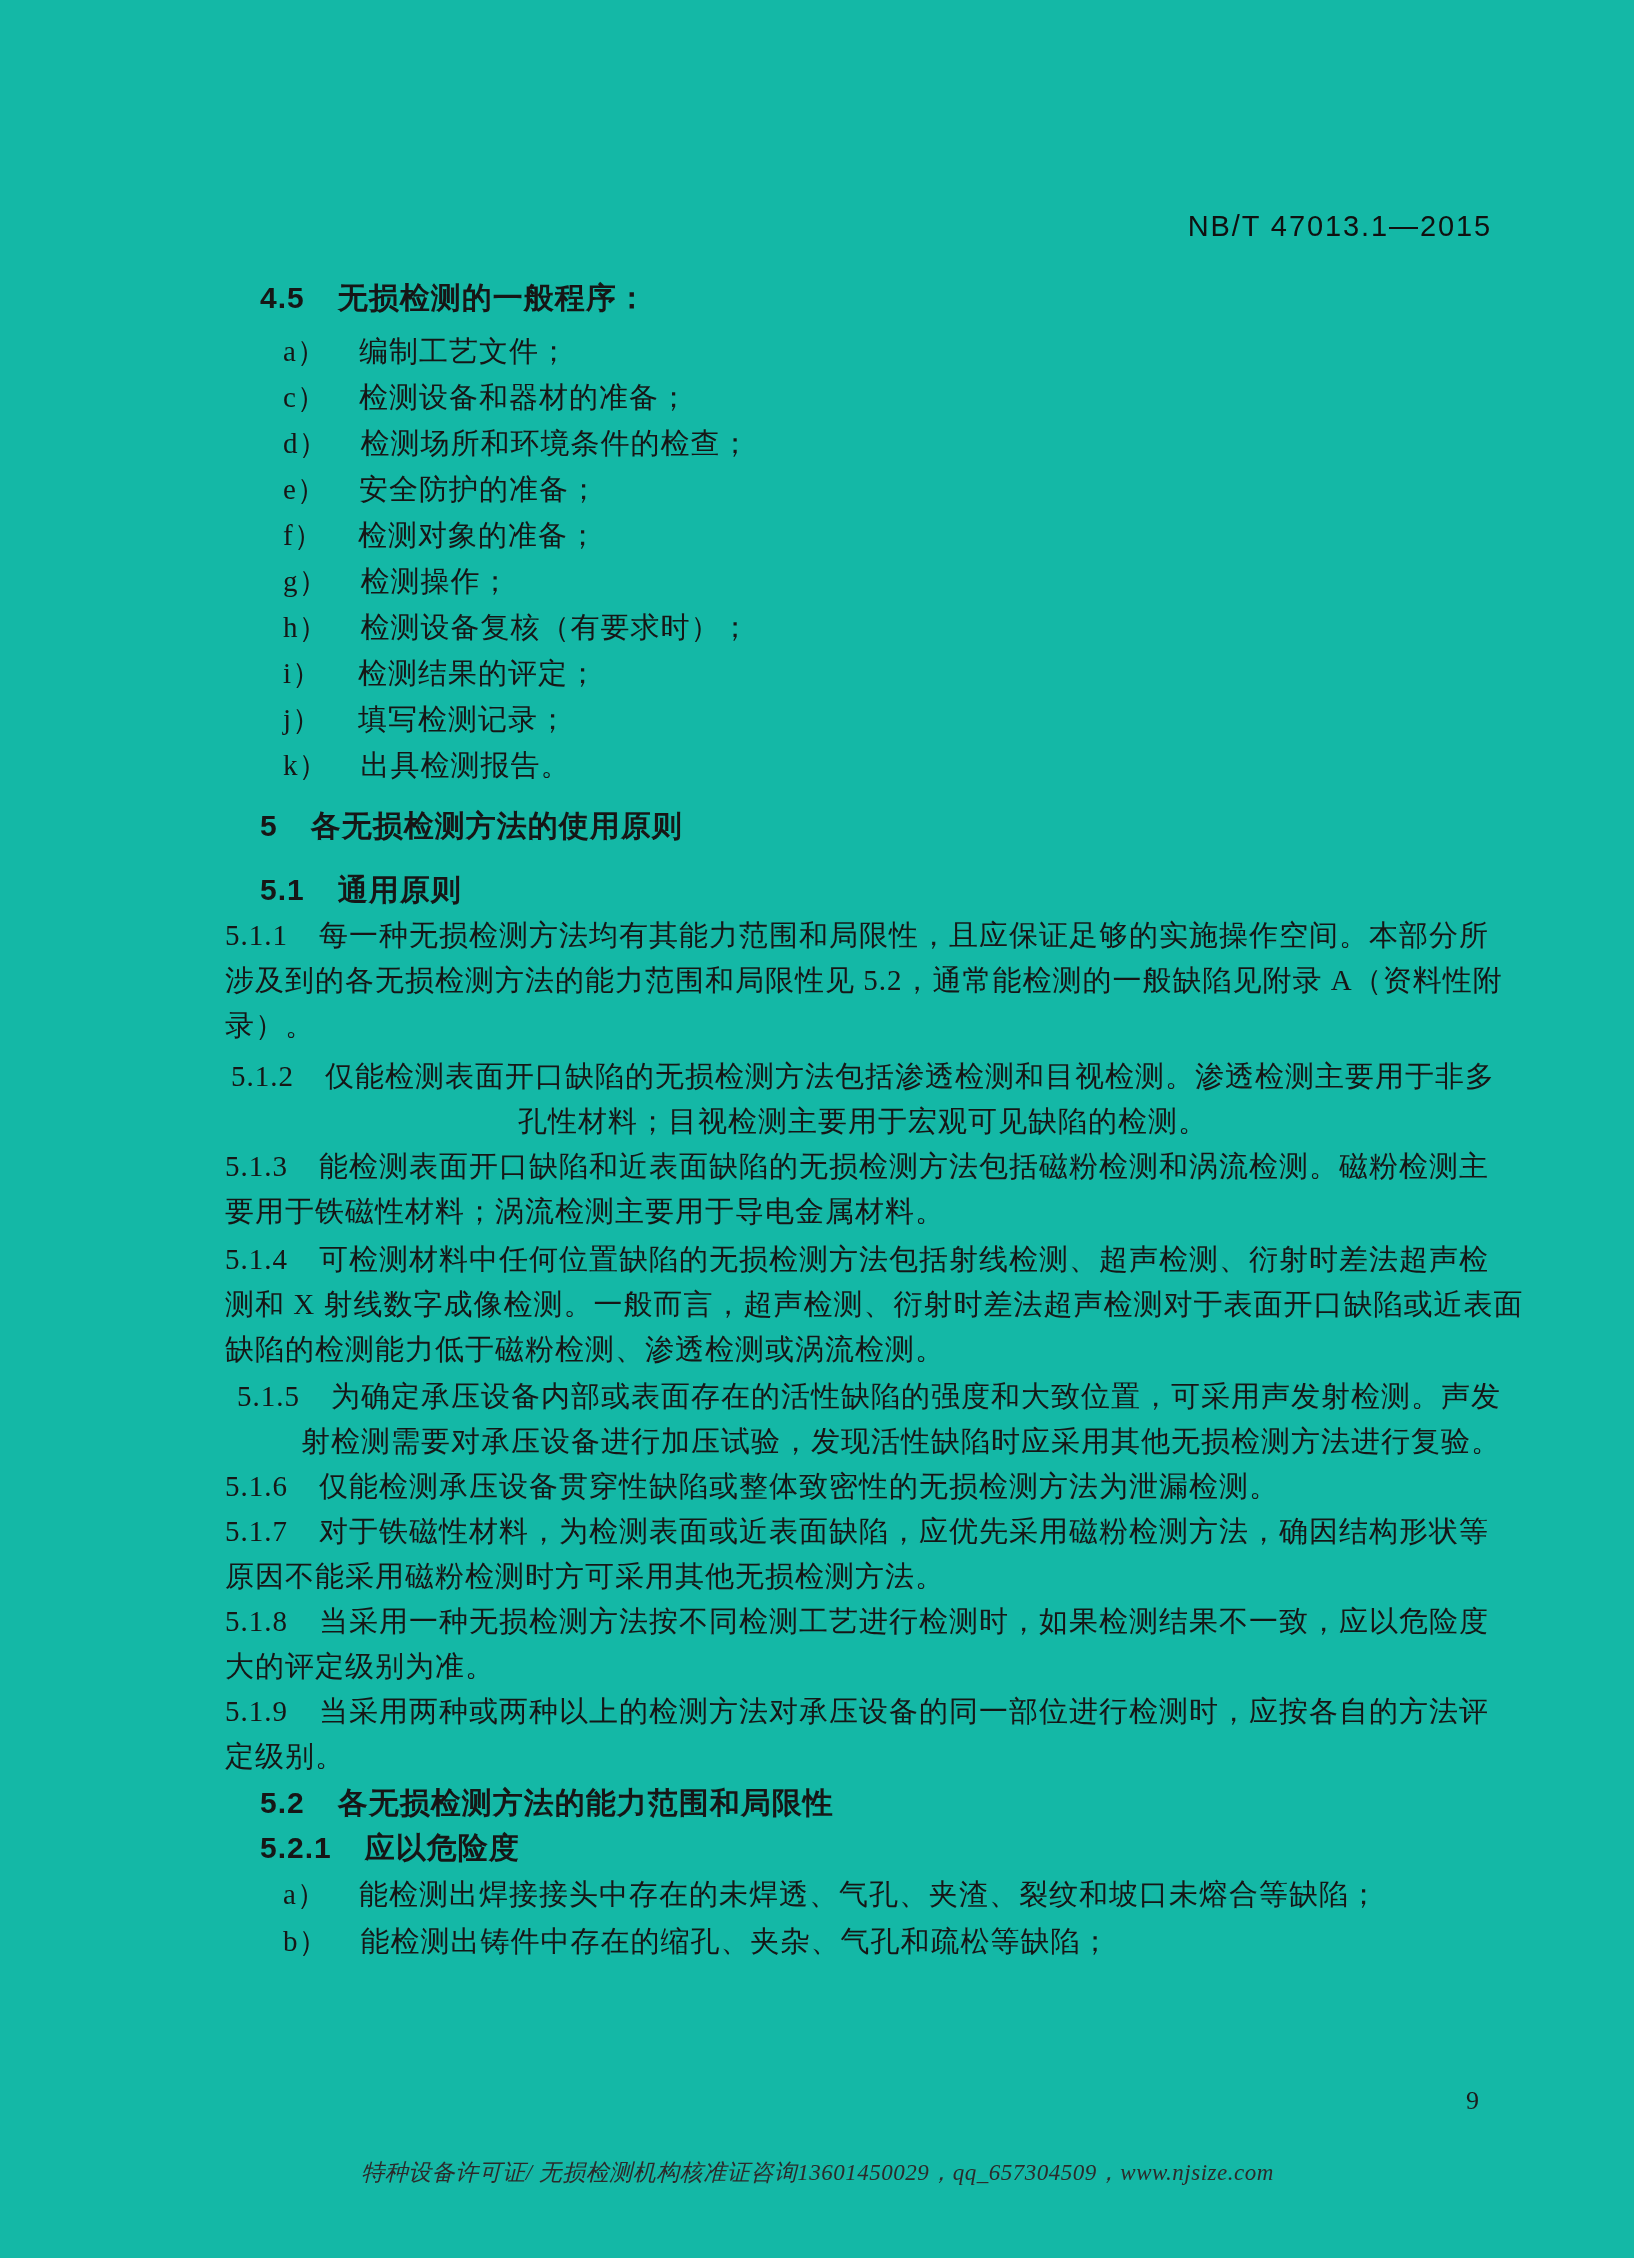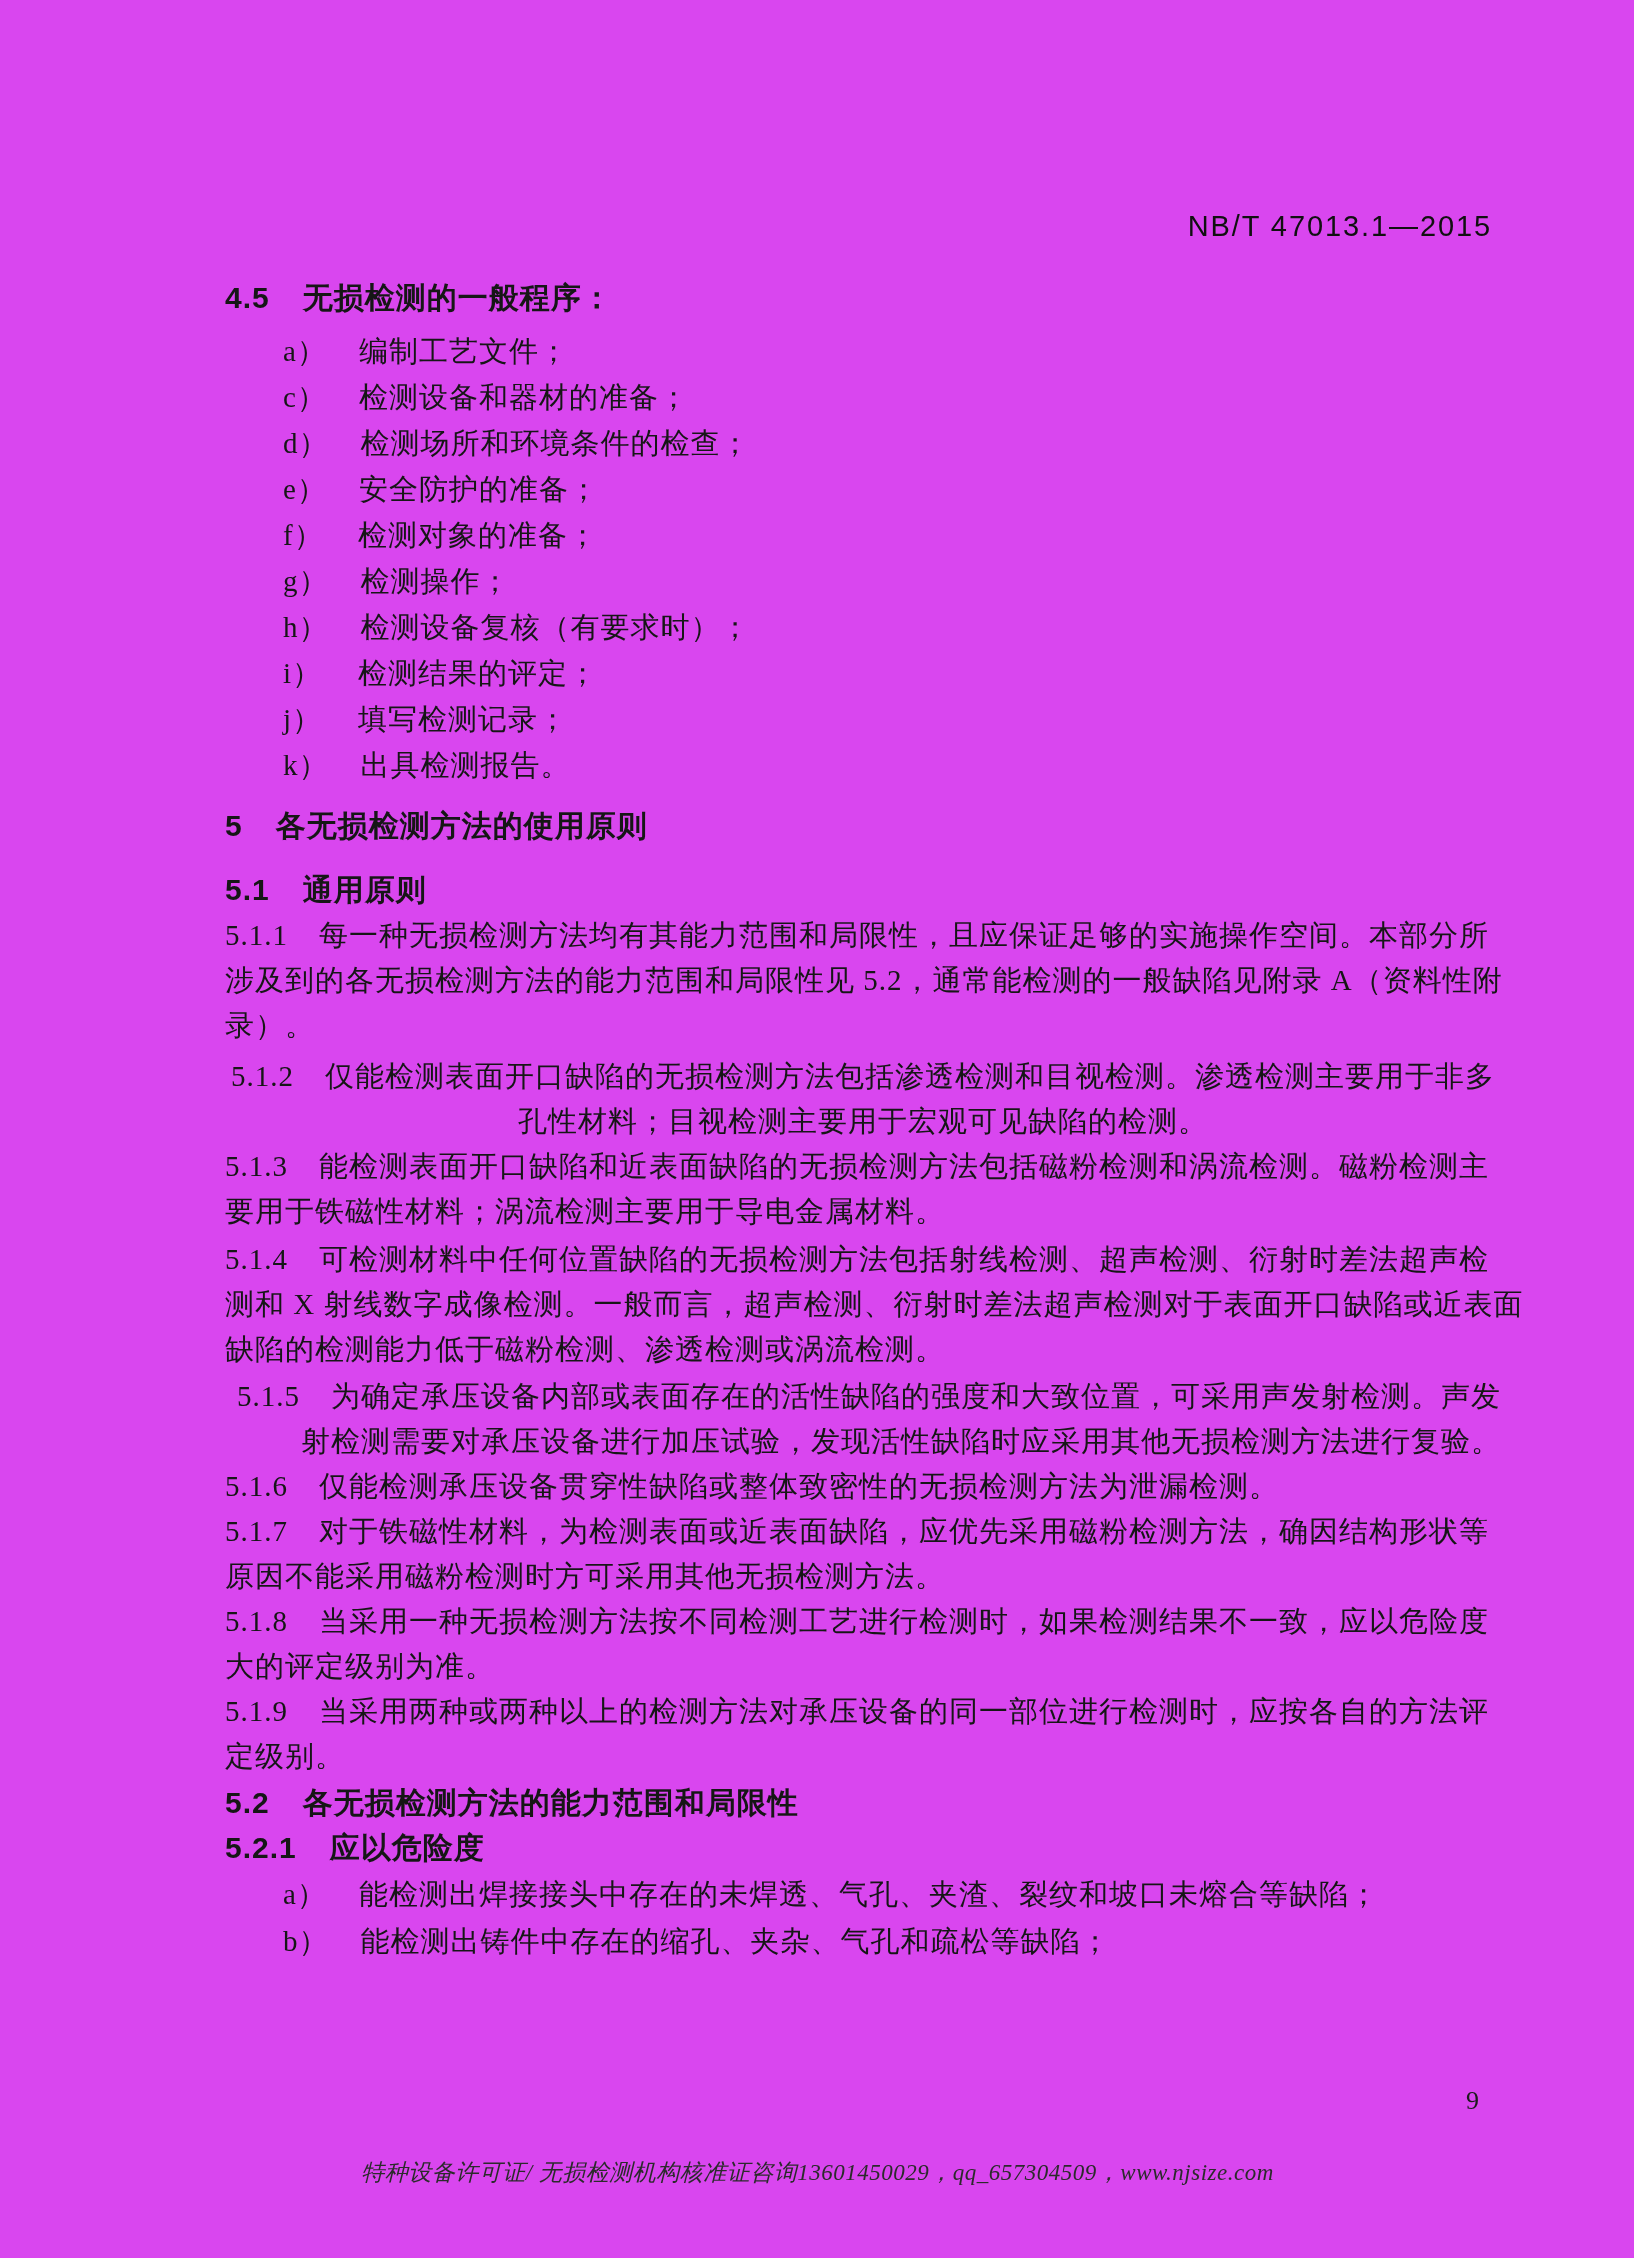--- a/index.html
+++ b/index.html
@@ -1,19 +1,19 @@
 <!DOCTYPE html>
 <html><head>
 <meta charset="utf-8">
 <style>
   html,body{margin:0;padding:0;background:#9a9a9a;}
   .page{
     position:relative;
     width:1635px;height:2258px;
-    background:#d946ef;
+    background:#14b8a6;
     overflow:hidden;
     color:#161616;
     font-family:"Liberation Serif", serif;
   }
   .std-code{
     position:absolute;
     top:210px;right:143px;
     font-family:"Liberation Sans", sans-serif;
     font-size:29px;
     letter-spacing:1.9px;
@@ -24,20 +24,21 @@
     left:225px;top:275px;
     width:1276px;
   }
   .h-sec{
     font-family:"Liberation Sans", sans-serif;
     font-weight:700;
     font-size:30px;
     line-height:45px;
     letter-spacing:1px;
     white-space:nowrap;
+    margin-left:35px;
   }
   .h-sec .num{margin-right:33px;letter-spacing:1px;}
   .para{font-size:29px;letter-spacing:1px;}
   .pline{line-height:45px;white-space:nowrap;}
   .para .num{margin-right:31px;letter-spacing:1px;margin-top:8px;}
   .list .li{
     padding-left:58px;
     font-size:29px;
     line-height:46px;
     letter-spacing:1px;

